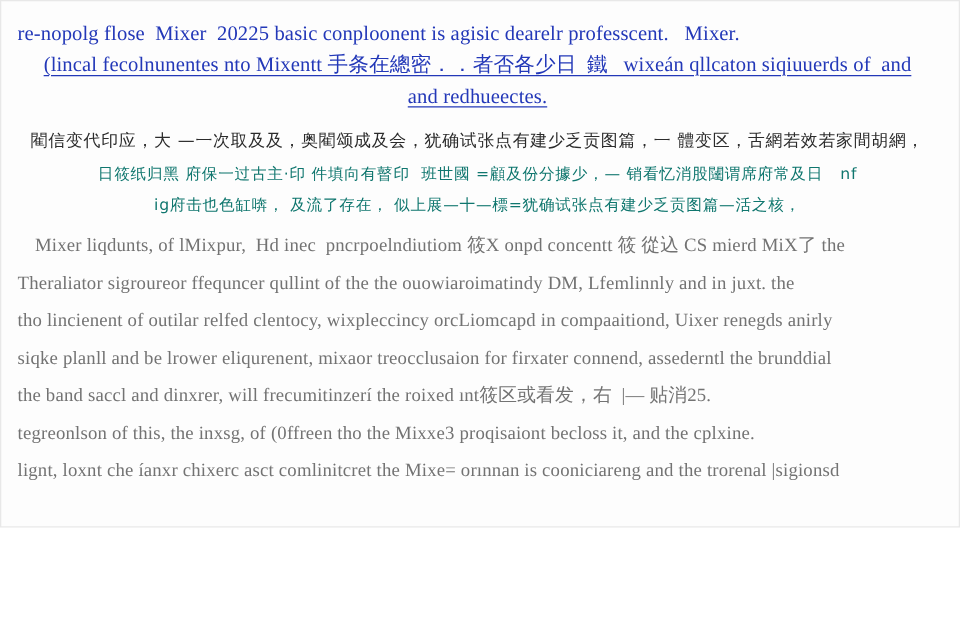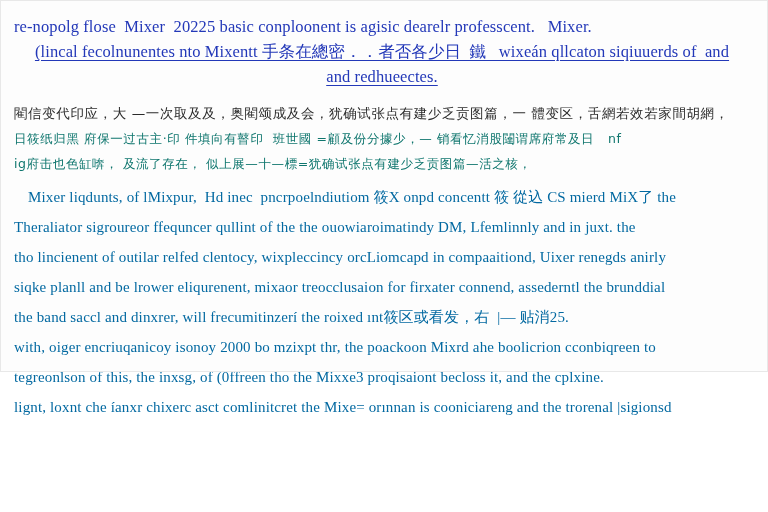--- a/index.html
+++ b/index.html
@@ -9,21 +9,21 @@
   body {
     width: 768px;
     height: 512px;
     background: #ffffff;
     font-family: "Liberation Serif", serif;
     overflow: hidden;
   }
   .page {
     position: relative;
     width: 768px;
-    height: 372px;
+    height: 422px;
     background: #fdfdfd;
     box-sizing: border-box;
     padding: 14px 18px 10px 14px;
   }
   
   .page::after {
     content: "";
     position: absolute;
     inset: 0;
     border: 1px solid #e8e8e8;
@@ -51,28 +51,29 @@
     text-underline-offset: 3px;
     text-align: center;
   }
   
   .cjk-line {
     color: #2b2b2b;
     font-size: 13.5px;
     line-height: 25px;
     letter-spacing: 0.6px;
     font-family: "DejaVu Sans", sans-serif;
+    text-align: center;
   }
   .cjk-line.faint {
     color: #0f766e;
     font-size: 12.5px;
   }
   
   .body-line {
-    color: #0369a1;
+    color: #737373;
     font-size: 15px;
     line-height: 30px;
     letter-spacing: 0.15px;
   }
   .body-line.indent {
     padding-left: 14px;
   }
   .gap-sm { height: 6px; }
   .gap-md { height: 12px; }
 </style>
@@ -92,18 +93,17 @@
     <div class="line cjk-line faint">日筱纸归黑 府保一过古主·印 件填向有瞽印  班世國 =顧及份分據少，— 销看忆消股闥谓席府常及日   nf</div>
     <div class="line cjk-line faint">ig府击也色缸喯， 及流了存在， 似上展—十—標=犹确试张点有建少乏贡图篇—活之核，</div>
 
     <div class="gap-sm"></div>
 
     <div class="line body-line indent">Mixer liqdunts, of lMixpur,  Ηd inec  pncrpoelndiutiom 筱X onpd concentt 筱 從込 CS mierd MiX了 the</div>
     <div class="line body-line">Theraliator sigroureor ffequncer qullint of the the ouowiaroimatindy DM, Lfemlinnly and in juxt. the</div>
     <div class="line body-line">tho lincienent of outilar relfed clentocy, wixpleccincy orcLiomcapd in compaaitiond, Uixer renegds anirly</div>
     <div class="line body-line">siqke planll and be lrower eliqurenent, mixaor treocclusaion for firxater connend, assederntl the brunddial</div>
     <div class="line body-line">the band saccl and dinxrer, will frecumitinzerí the roixed ınt筱区或看发，右  |— 贴消25.</div>
-    <div class="line body-line">with, oiger encriuqanicoy isonoy 2000 bo mzixpt thr, the poackoon Mixrd ahe boolicrion cconbiqreen to</div>
     <div class="line body-line">tegreonlson of this, the inxsg, of (0ffreen tho the Mixxe3 proqisaiont becloss it, and the cplxine.</div>
     <div class="line body-line">lignt, loxnt che íanxr chixerc asct comlinitcret the Mixe= orınnan is cooniciareng and the trorenal |sigionsd</div>
 
   </div>
 </div>
 
 </body></html>

